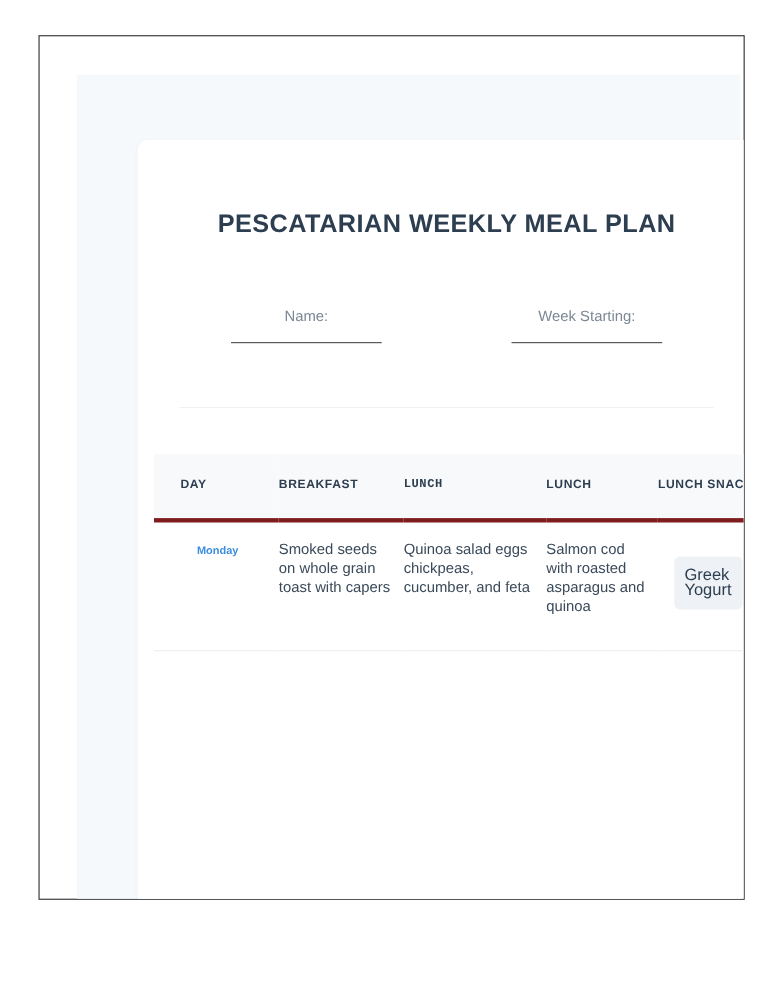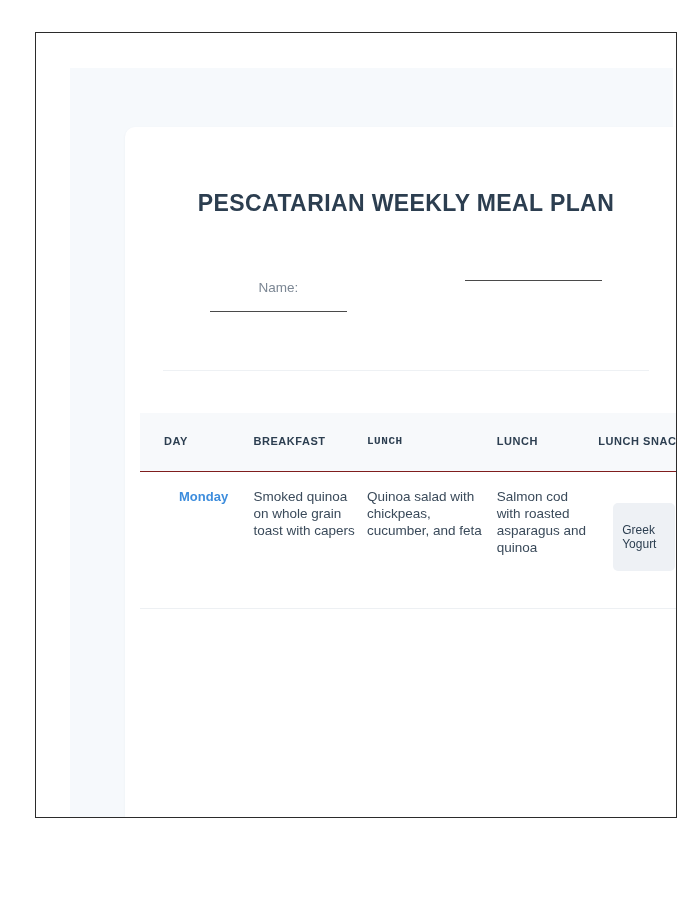--- a/index.html
+++ b/index.html
@@ -86,21 +86,21 @@
   }
   .meal-table thead tr { background:#f7f9fb; }
   .meal-table th {
     text-align:left;
     vertical-align:top;
     font-size:11px;
     font-weight:bold;
     letter-spacing:0.55px;
     color:#2c3e50;
     padding:22px 10px 24px 0;
-    border-bottom:1px solid #7f1d1d;
+    border-bottom:4px solid #7f1d1d;
   }
   .meal-table th:first-child { padding-left:24px; }
 
   .col-day     { width:105px; }
   .col-break   { width:105px; }
   .col-lunch   { width:120px;font-family:Liberation Mono, monospace; }
   .col-dinner  { width:94px; }
   .col-snack   { width:96px; }
 
   .meal-table td {
@@ -108,70 +108,71 @@
     font-size:13.5px;
     line-height:17px;
     color:#3a4a5a;
     padding:16px 12px 22px 0;
     border-bottom:1px solid #edf0f3;
   }
   .meal-table td:first-child { padding-left:24px; }
 
   .day-name {
     font-weight:bold;
-    font-size:13px;
+    font-size:10px;
     color:#3d8ddd;
   }
 
   .snack-pill {
     display:inline-block;
     background:#eef1f5;
     border-radius:5px;
-    padding:20px 9px;
-    font-size:12px;
+    padding:10px 9px;
+    font-size:15px;
     line-height:14px;
     color:#2c3e50;
   }
 </style>
 </head>
 <body>
 
 <div id="viewport-frame">
   <div id="page-background">
     <div id="paper-card">
 
       <div class="doc-title">PESCATARIAN WEEKLY MEAL PLAN</div>
 
       <div class="field-row">
         <div class="field-block">
           <div class="field-label">Name:</div>
           <div class="field-line"></div>
         </div>
         <div class="field-block">
+          <div class="field-label">Week Starting:</div>
           <div class="field-line"></div>
         </div>
       </div>
 
       <div class="section-divider"></div>
 
       <table class="meal-table">
         <thead>
           <tr>
             <th class="col-day">DAY</th>
             <th class="col-break">BREAKFAST</th>
             <th class="col-lunch">LUNCH</th>
             <th class="col-dinner">LUNCH</th>
             <th class="col-snack">LUNCH SNACK</th>
           </tr>
         </thead>
         <tbody>
           <tr>
             <td><span class="day-name">Monday</span></td>
-            <td>Smoked quinoa on whole grain toast with capers</td>
-            <td>Quinoa salad with chickpeas, cucumber, and feta</td>
+            <td>Smoked seeds on whole grain toast with capers</td>
+            <td>Quinoa salad eggs chickpeas, cucumber, and feta</td>
             <td>Salmon cod with roasted asparagus and quinoa</td>
             <td><span class="snack-pill">Greek Yogurt</span></td>
           </tr>
         </tbody>
       </table>
 
     </div>
   </div>
 </div>
 

